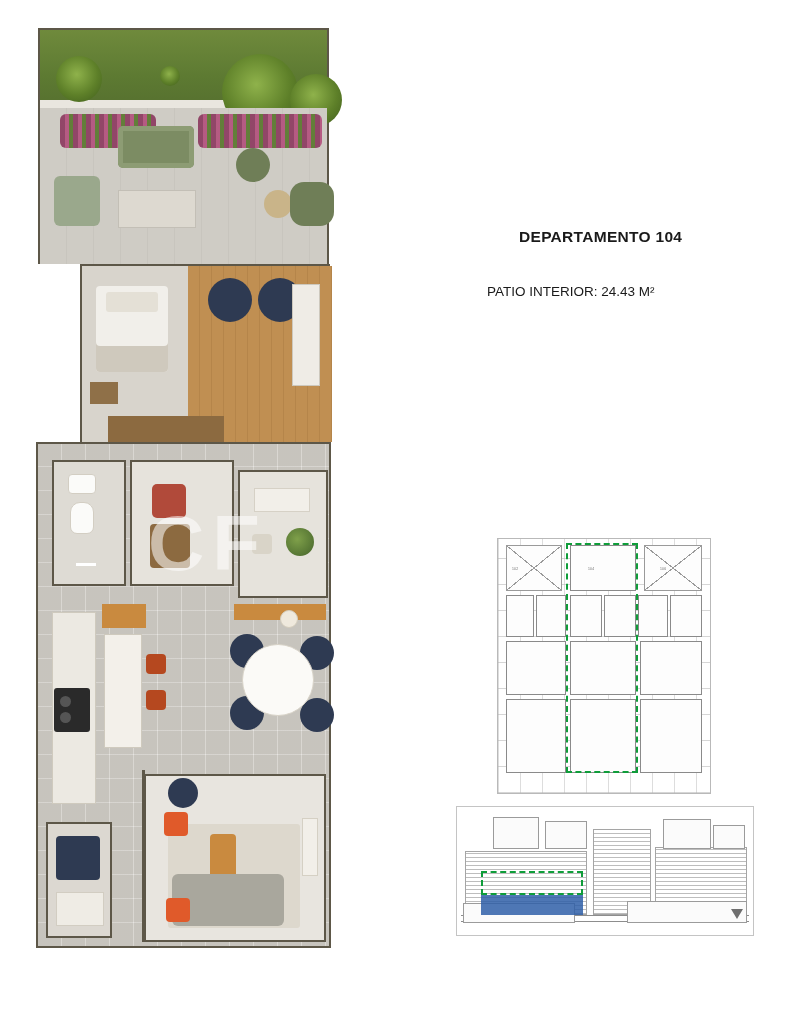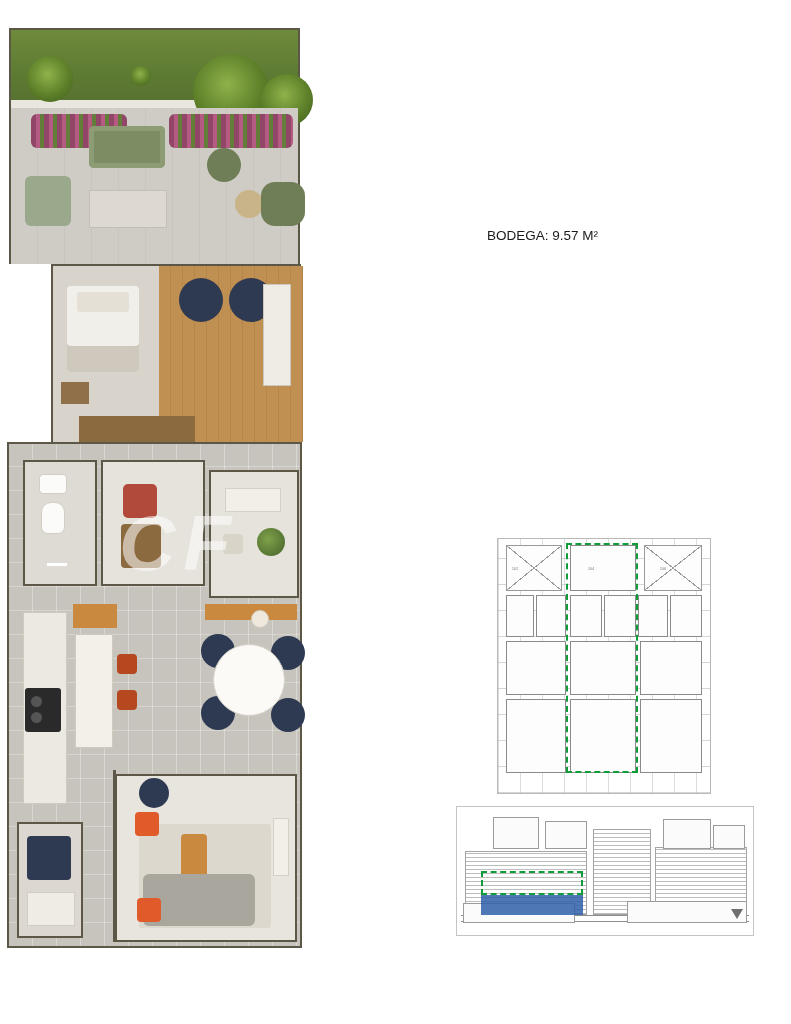--- a/index.html
+++ b/index.html
@@ -12,25 +12,24 @@
     height: 1024px;
     position: relative;
     font-family: "Liberation Sans", sans-serif;
     color: #1a1a1a;
     overflow: hidden;
   }
 
   
   .plan-render {
     position: absolute;
-    left: 7px;
+    left: 36px;
     top: 28px;
     width: 295px;
     height: 672px;
-    font-style: italic;
   }
 
   
   .terrace {
     position: absolute;
     left: 2px;
     top: 0px;
     width: 291px;
     height: 236px;
     background: #cfcbc4;
@@ -545,21 +544,22 @@
     <div class="laundry">
       <div class="washer"></div>
       <div class="shelf"></div>
     </div>
   </div>
 
   <div class="watermark">CF</div>
 </div>
 
 <div class="info">
-  <div class="info-line">BODEGA: 9.57 M²</div>
+  <div class="info-title">DEPARTAMENTO 104</div>
+  <div class="info-line">PATIO INTERIOR: 24.43 M²</div>
 </div>
 
 <div class="keyplan">
   <div class="kp-grid"></div>
 
   <div class="kp-unit" style="left:8px;  top:6px;  width:54px;  height:44px;"></div>
   <div class="kp-unit" style="left:72px; top:6px;  width:64px;  height:44px;"></div>
   <div class="kp-unit" style="left:146px;top:6px;  width:56px;  height:44px;"></div>
 
   <div class="kp-x" style="left:8px;  top:6px;  width:54px;  height:44px;"></div>

